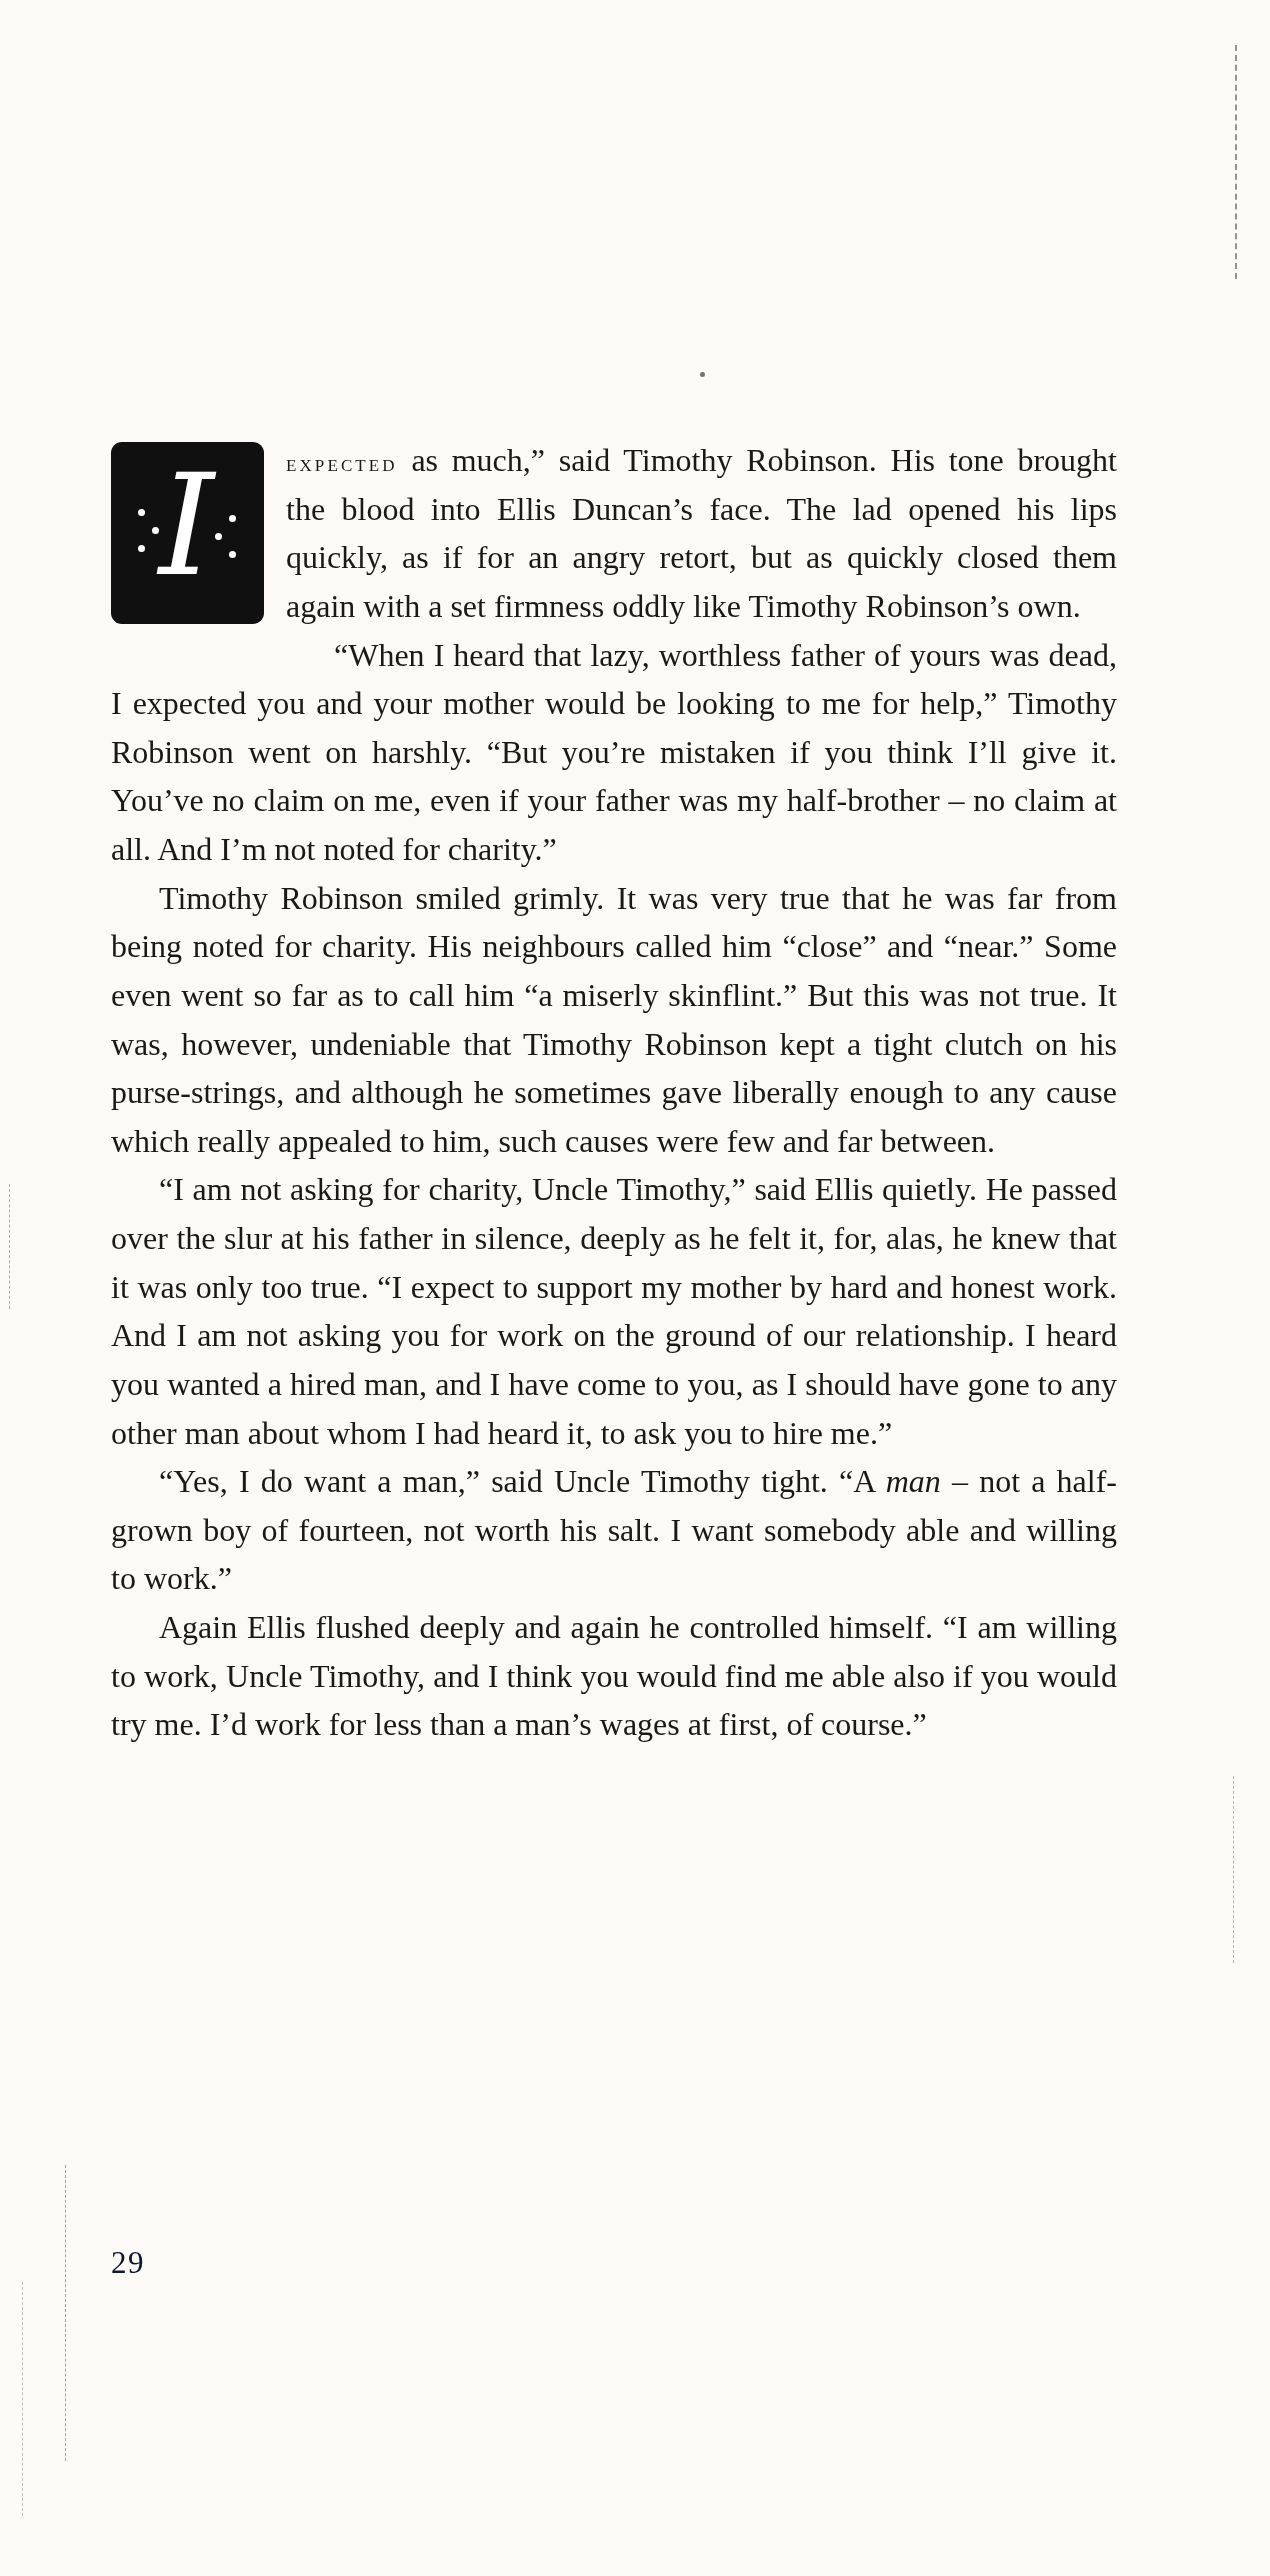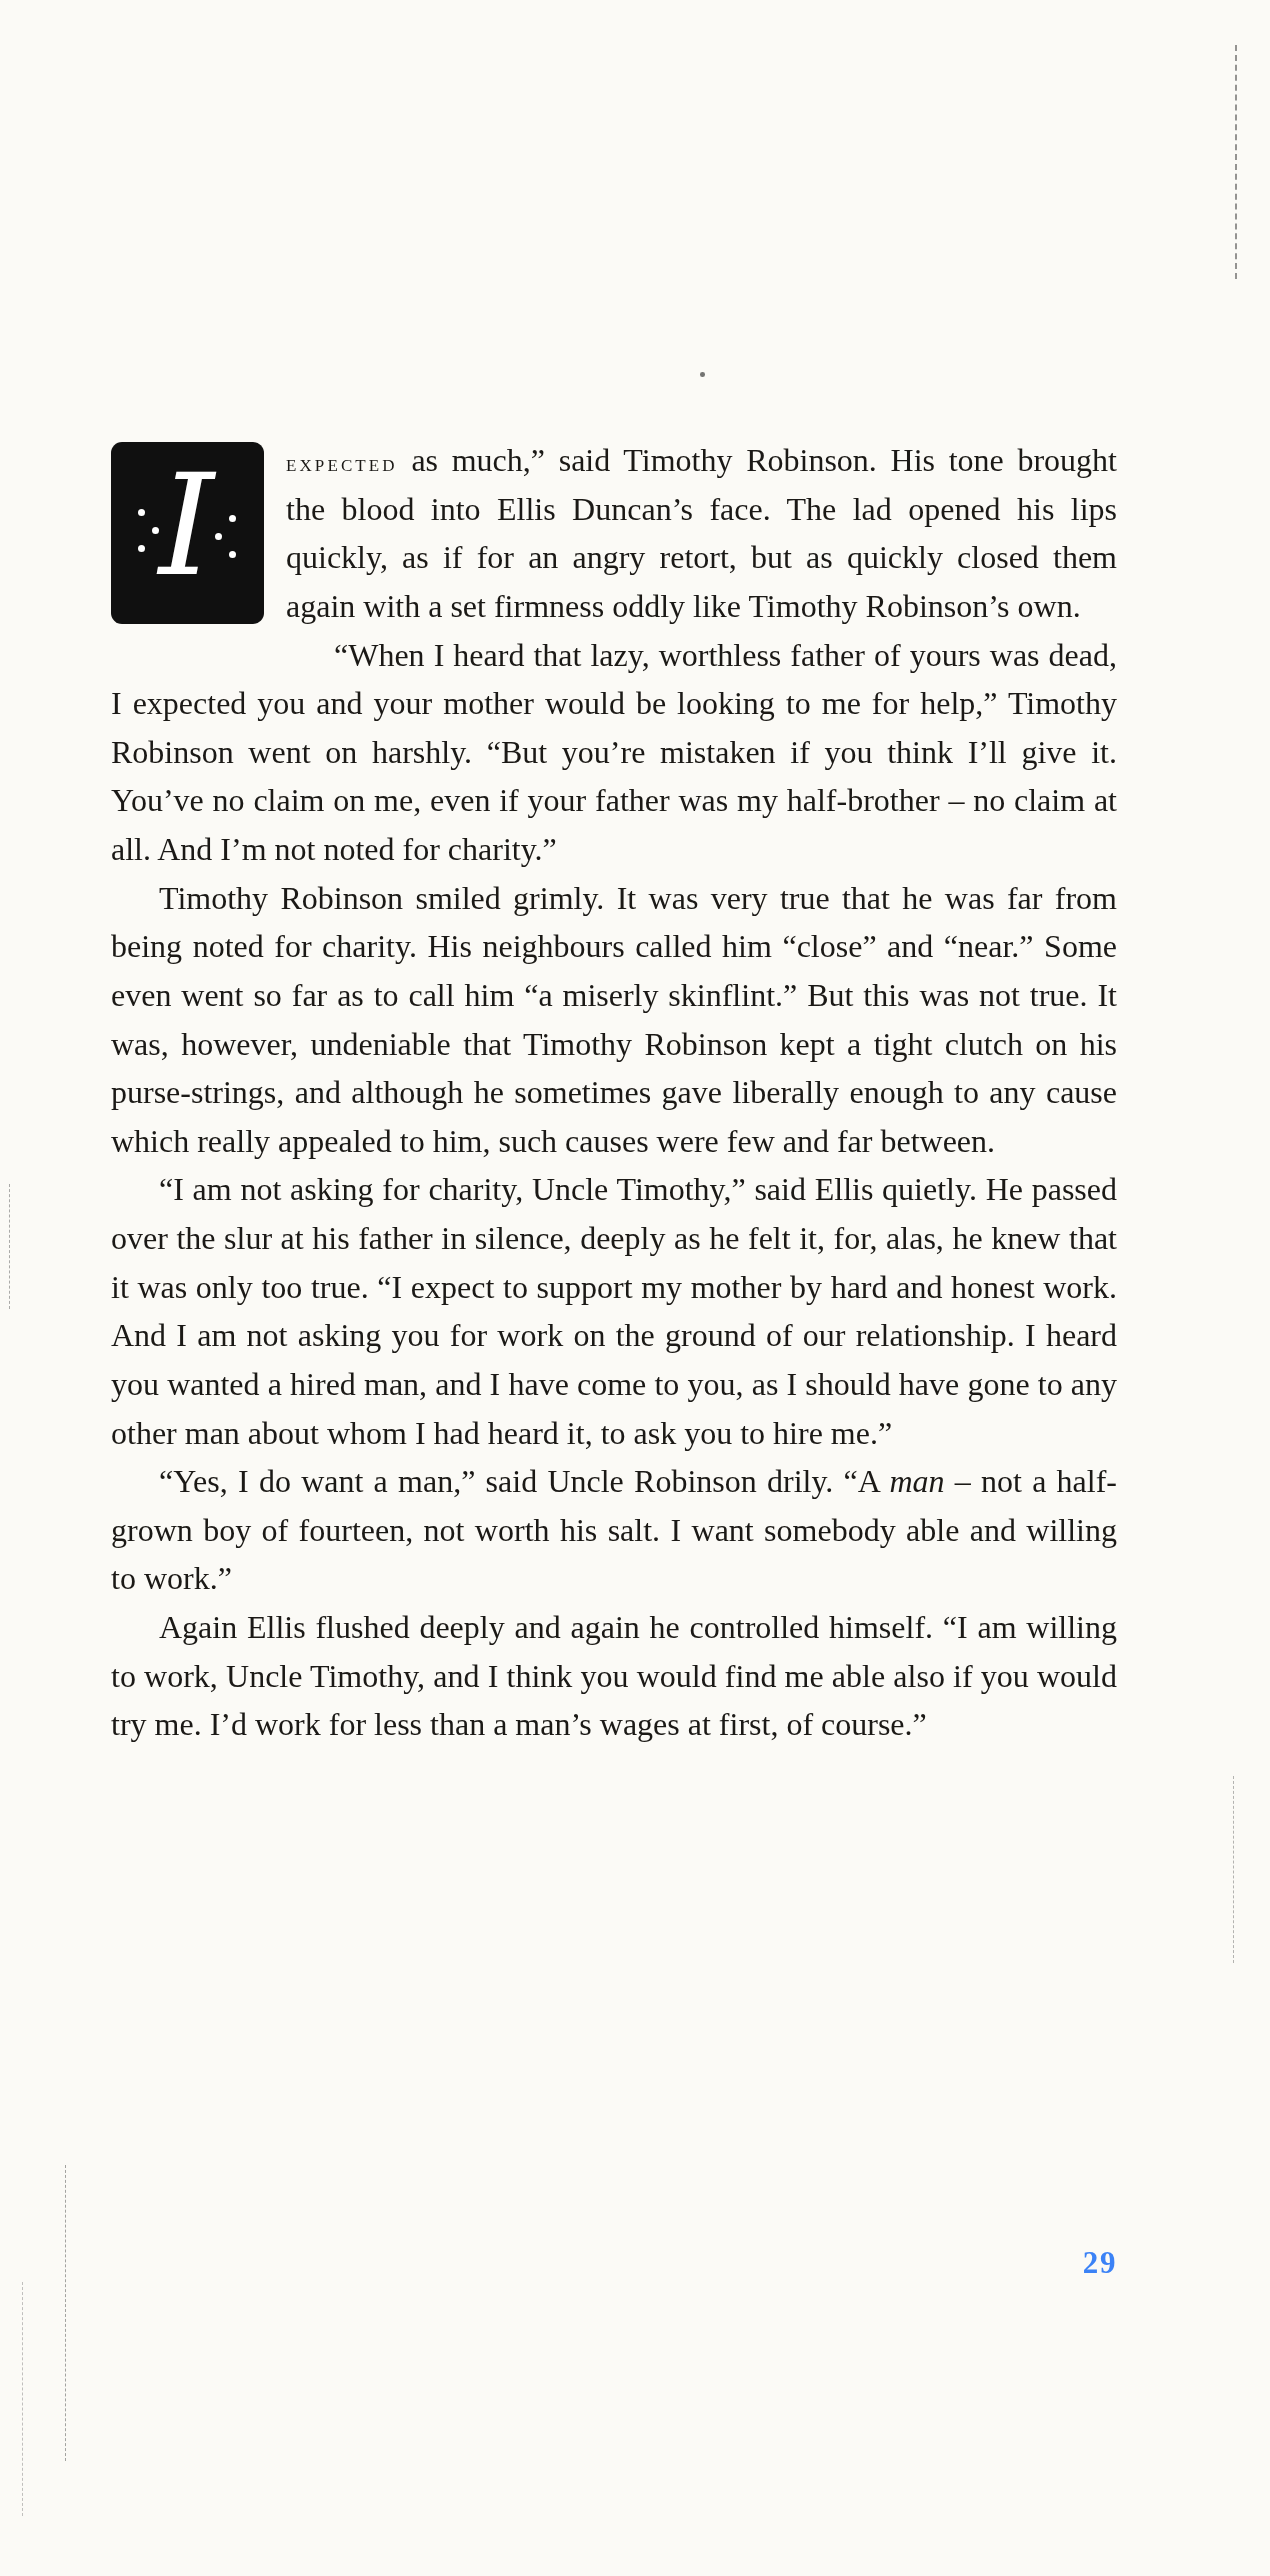--- a/index.html
+++ b/index.html
@@ -71,25 +71,24 @@
     letter-spacing: 3.1px;
   }
   .italic {
     font-style: italic;
   }
   .page-number {
     position: absolute;
     left: 111px;
     top: 2245px;
     width: 1006px;
-    text-align: right;
+    text-align: left;
     font-size: 31px;
     letter-spacing: 1.6px;
-    color: #3b82f6;
-    font-weight: bold;
+    color: #0f172a;
   }
   .artifact {
     position: absolute;
     width: 0;
     opacity: 0.5;
   }
   .a-r1 { right: 33px; top: 45px;   height: 234px; border-right: 2.3px dashed #2f2f2f; }
   .a-r2 { right: 36px; top: 1776px; height: 187px; border-right: 1.6px dashed #4a4a4a; opacity: 0.4; }
   .a-l1 { left: 9.3px;  top: 1184px; height: 125px; border-left: 1.6px dashed #4a4a4a; opacity: 0.45; }
   .a-l2 { left: 65px;  top: 2165px; height: 296px; border-left: 1.6px dashed #3a3a3a; opacity: 0.45; }
@@ -130,21 +129,21 @@
         <span class="dot d6"></span>
       </span><span class="smallcaps">EXPECTED</span><span> as much,” said Timothy Robinson. His tone brought the blood into Ellis Duncan’s face. The lad opened his lips quickly, as if for an angry retort, but as quickly closed them again with a set firmness oddly like Timothy Robinson’s own.</span>
     </p>
 
     <p class="para"><span>“When I heard that lazy, worthless father of yours was dead, I expected you and your mother would be looking to me for help,” Timothy Robinson went on harshly. “But you’re mistaken if you think I’ll give it. You’ve no claim on me, even if your father was my half-brother – no claim at all. And I’m not noted for charity.”</span></p>
 
     <p class="para"><span>Timothy Robinson smiled grimly. It was very true that he was far from being noted for charity. His neighbours called him “close” and “near.” Some even went so far as to call him “a miserly skinflint.” But this was not true. It was, however, undeniable that Timothy Robinson kept a tight clutch on his purse-strings, and although he sometimes gave liberally enough to any cause which really appealed to him, such causes were few and far between.</span></p>
 
     <p class="para"><span>“I am not asking for charity, Uncle Timothy,” said Ellis quietly. He passed over the slur at his father in silence, deeply as he felt it, for, alas, he knew that it was only too true. “I expect to support my mother by hard and honest work. And I am not asking you for work on the ground of our relationship. I heard you wanted a hired man, and I have come to you, as I should have gone to any other man about whom I had heard it, to ask you to hire me.”</span></p>
 
-    <p class="para"><span>“Yes, I do want a man,” said Uncle Robinson drily. “A </span><span class="italic">man</span><span> – not a half-grown boy of fourteen, not worth his salt. I want somebody able and willing to work.”</span></p>
+    <p class="para"><span>“Yes, I do want a man,” said Uncle Timothy tight. “A </span><span class="italic">man</span><span> – not a half-grown boy of fourteen, not worth his salt. I want somebody able and willing to work.”</span></p>
 
     <p class="para"><span>Again Ellis flushed deeply and again he controlled himself. “I am willing to work, Uncle Timothy, and I think you would find me able also if you would try me. I’d work for less than a man’s wages at first, of course.”</span></p>
 
   </div>
 
   <div class="page-number">29</div>
 
 </div>
 
 

